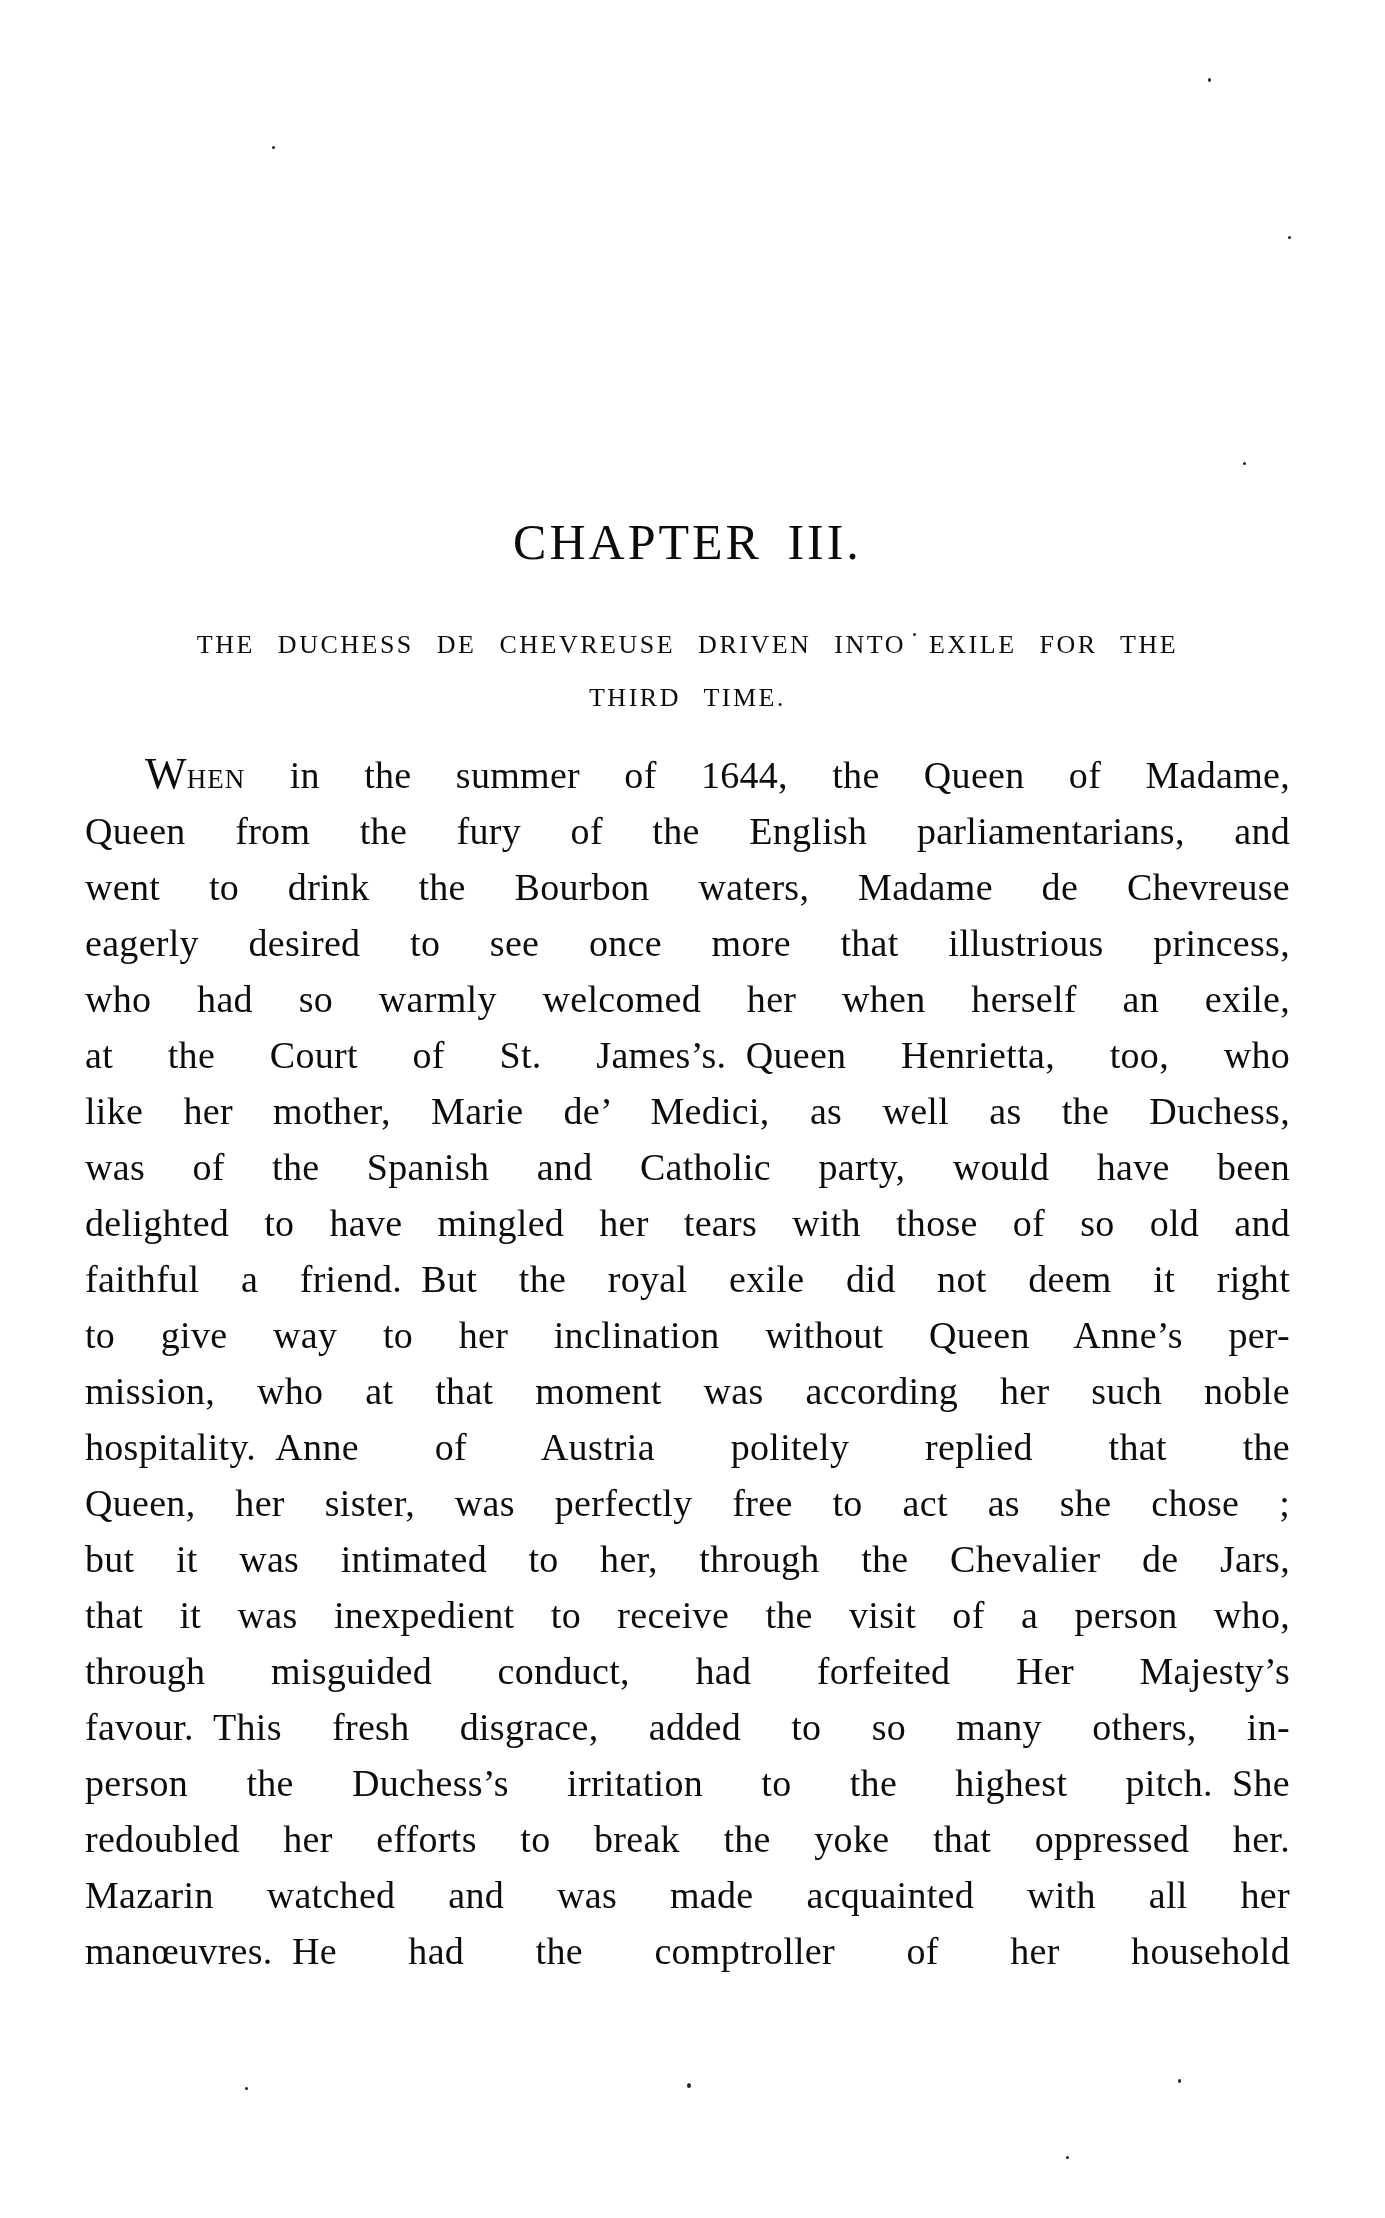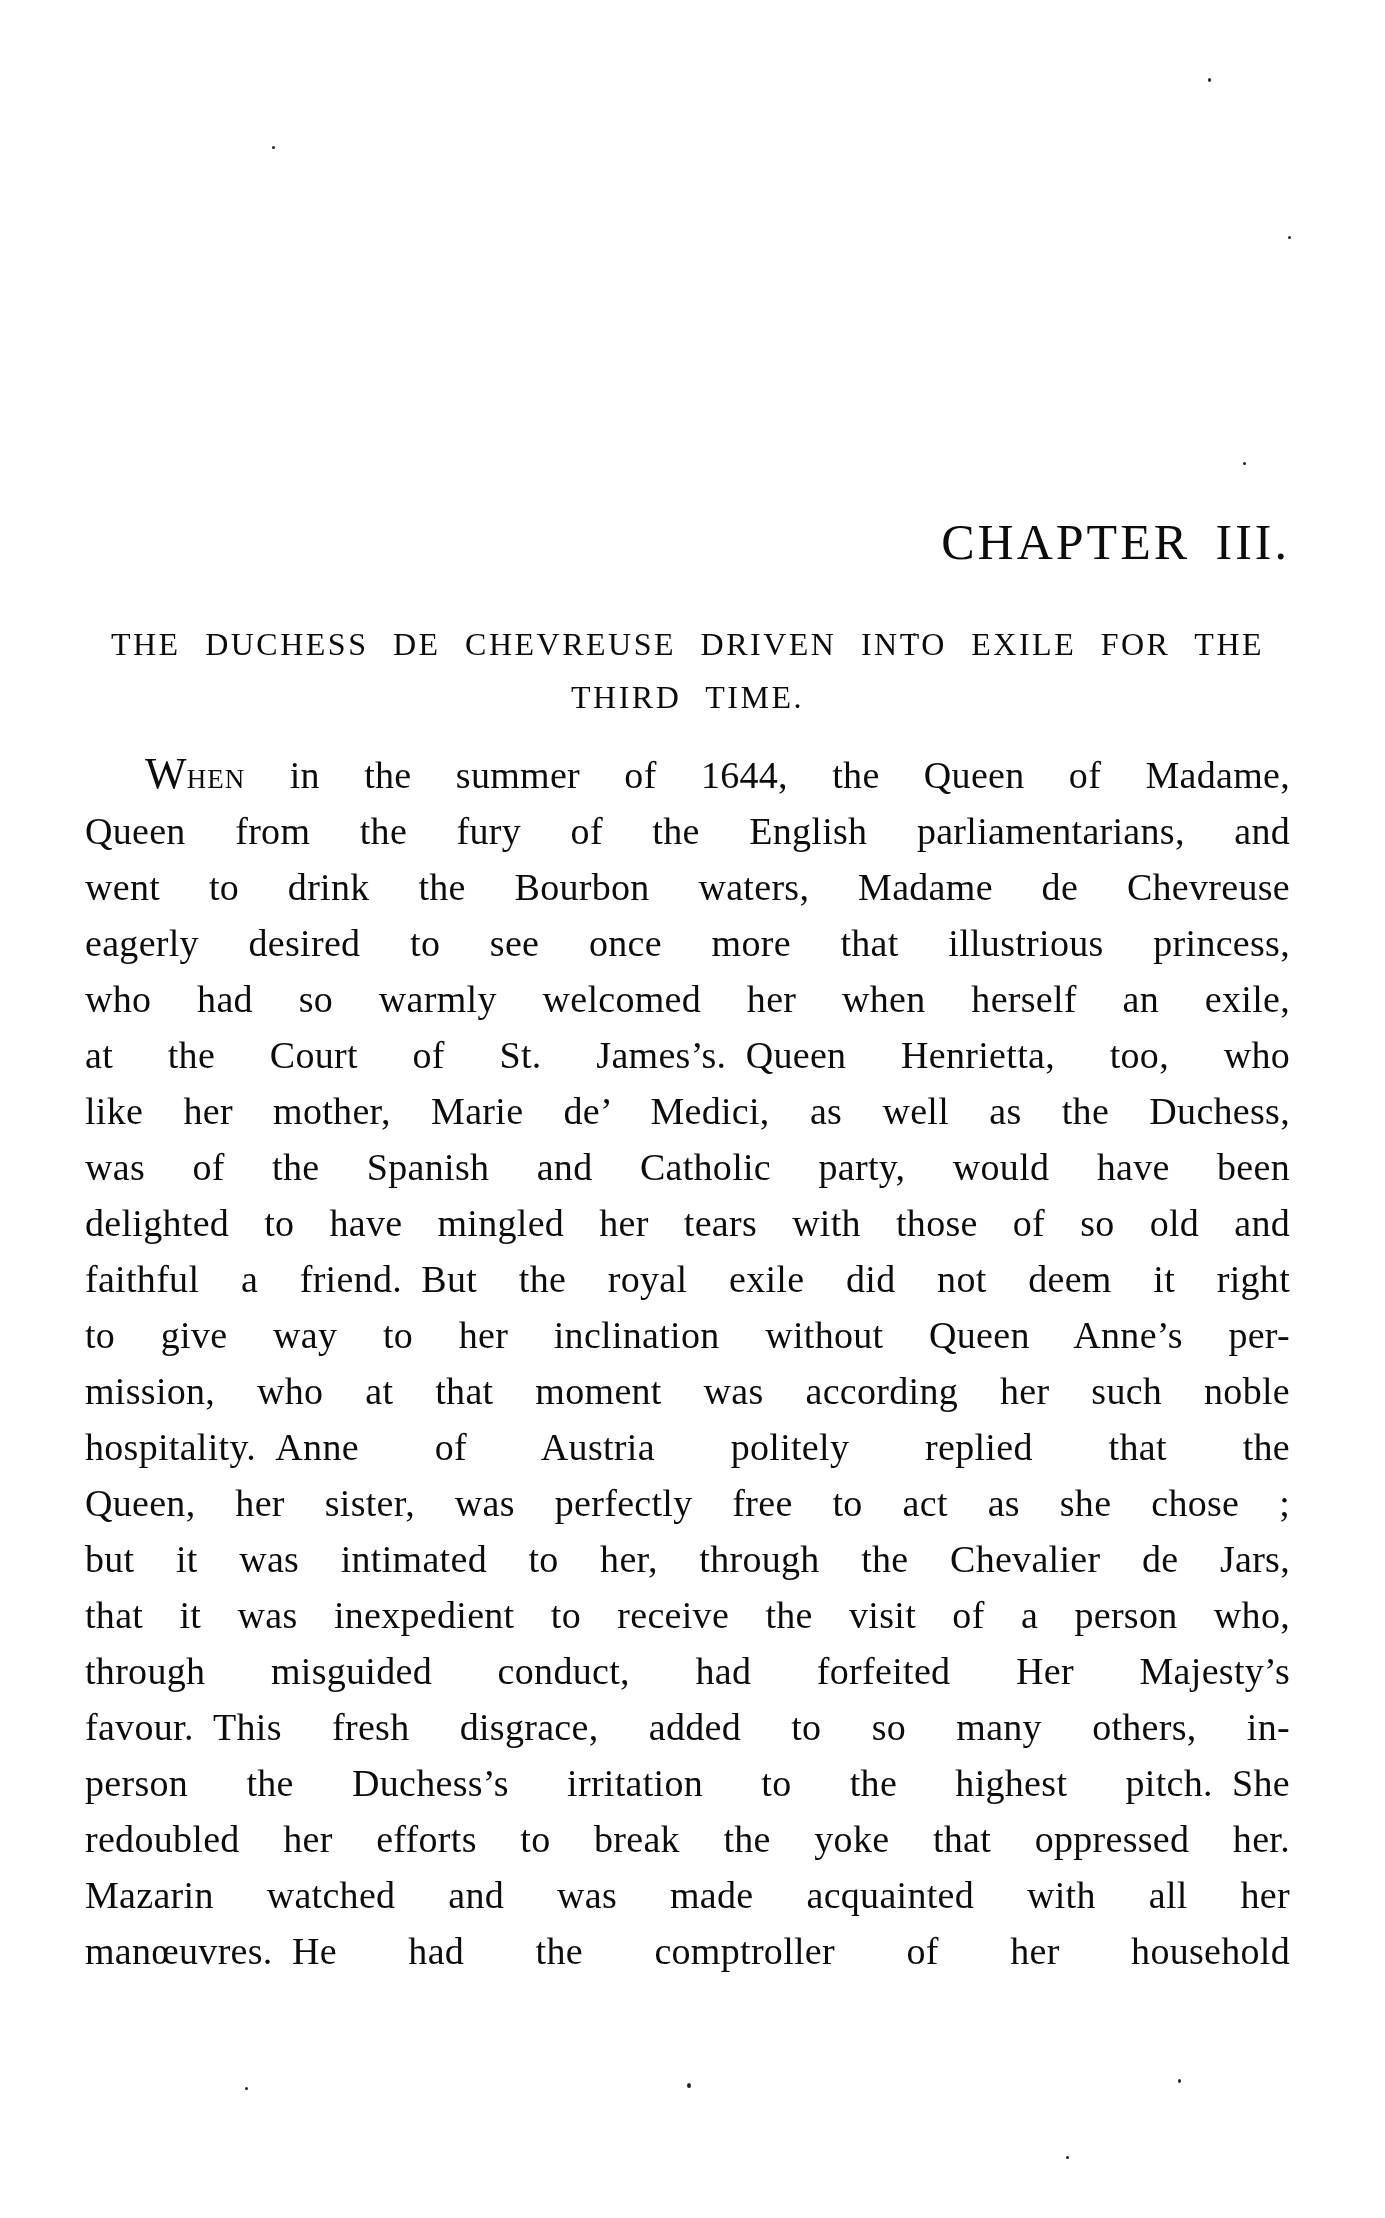--- a/index.html
+++ b/index.html
@@ -20,32 +20,32 @@
   .chapter-heading {
     position: absolute;
     top: 512px;
     left: 85px;
     width: 1205px;
     margin: 0;
     font-size: 50px;
     font-weight: normal;
     letter-spacing: 3px;
     word-spacing: 10px;
-    text-align: right;
+    text-align: center;
     line-height: 60px;
   }
   .subtitle {
     position: absolute;
     top: 618px;
     left: 85px;
     width: 1205px;
     text-align: center;
   }
   .subtitle-line {
-    font-size: 32px;
+    font-size: 26px;
     letter-spacing: 2.5px;
     word-spacing: 14px;
     line-height: 53px;
     white-space: nowrap;
   }
   .bodytext {
     position: absolute;
     top: 747px;
     left: 85px;
     width: 1205px;

